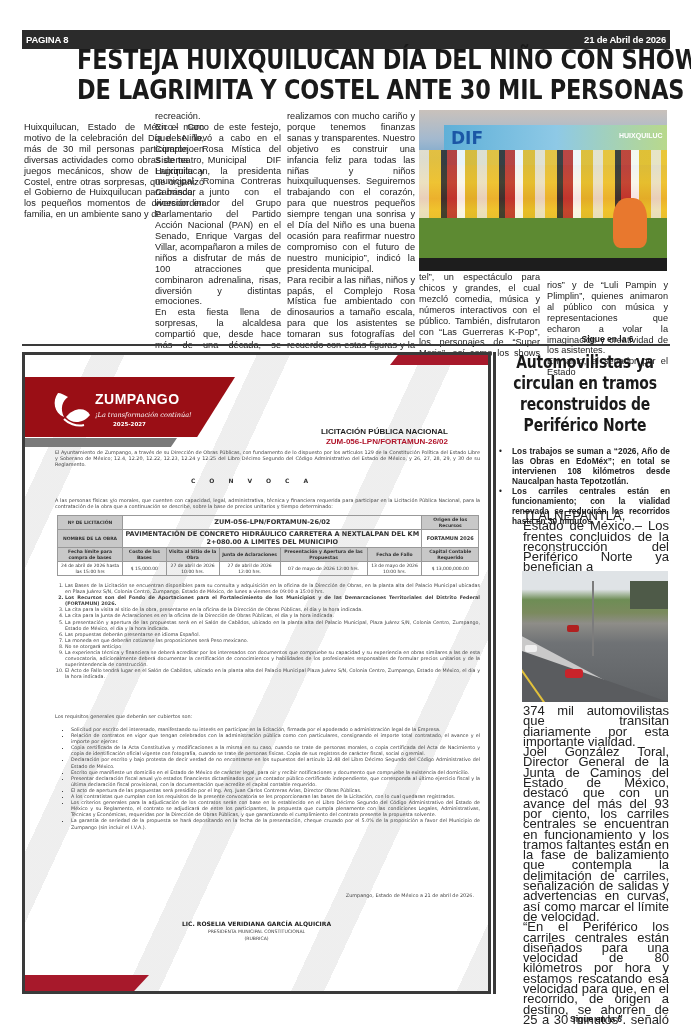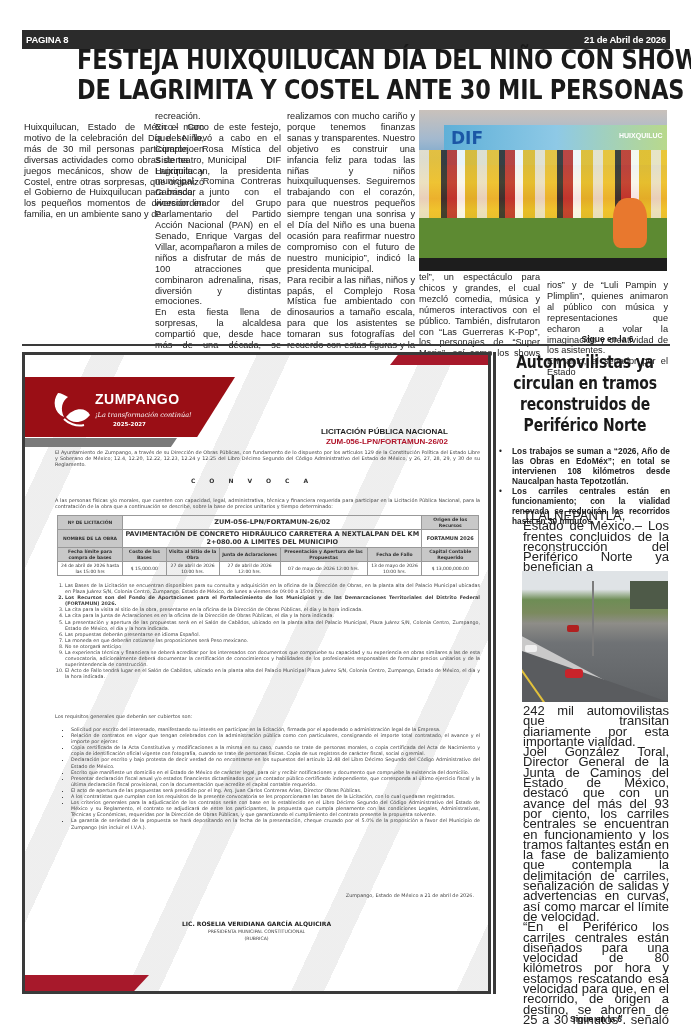--- a/index.html
+++ b/index.html
@@ -219,18 +219,18 @@
   <div class="pole"></div>
   <div class="wall"></div>
   <div class="road"></div>
   <div class="yellow"></div>
   <div class="car1"></div>
   <div class="car2"></div>
   <div class="car3"></div>
 </div>
 
 <div class="rtext rtext2">
-  <p>242 mil automovilistas que transitan diariamente por esta importante vialidad.</p>
+  <p>374 mil automovilistas que transitan diariamente por esta importante vialidad.</p>
   <p>Joel González Toral, Director General de la Junta de Caminos del Estado de México, destacó que con un avance del más del 93 por ciento, los carriles centrales se encuentran en funcionamiento y los tramos faltantes están en la fase de balizamiento que contempla la delimitación de carriles, señalización de salidas y advertencias en curvas, así como marcar el límite de velocidad.</p>
   <p>“En el Periférico los carriles centrales están diseñados para una velocidad de 80 kilómetros por hora y estamos rescatando esa velocidad para que, en el recorrido, de origen a destino, se ahorren de 25 a 30 minutos”, señaló González Toral</p>
   <p>Para las y los automovilistas esta obra es importante ya que podrán circular con mayor seguridad y fluidez. Destacan las mejoras en la iluminación y la eliminación</p>
 </div>
 <div class="sigue2">Sigue en la 6</div>
 
 </body></html>

